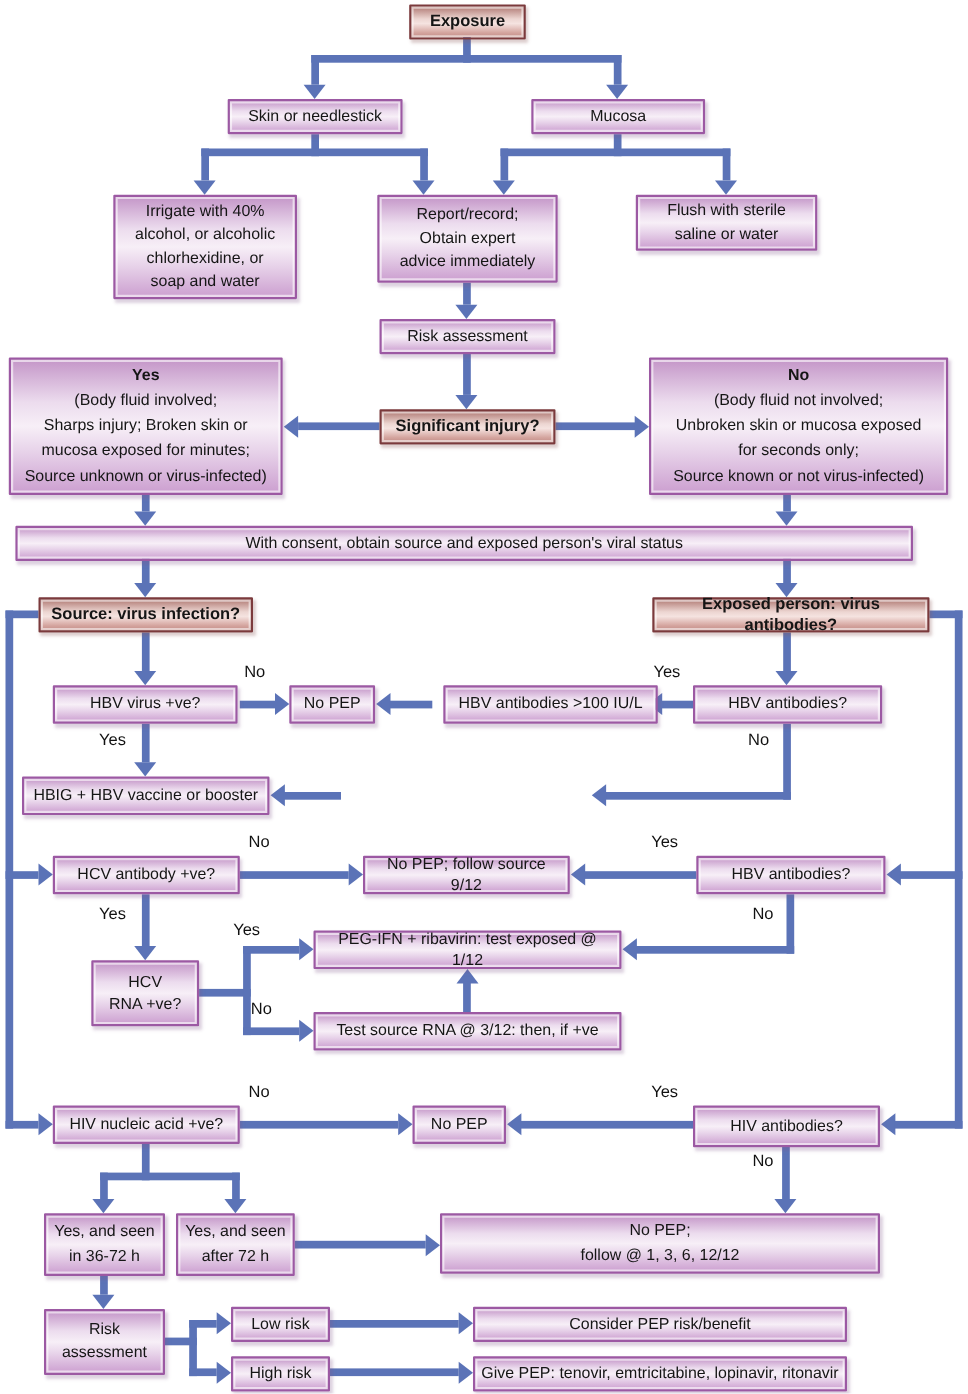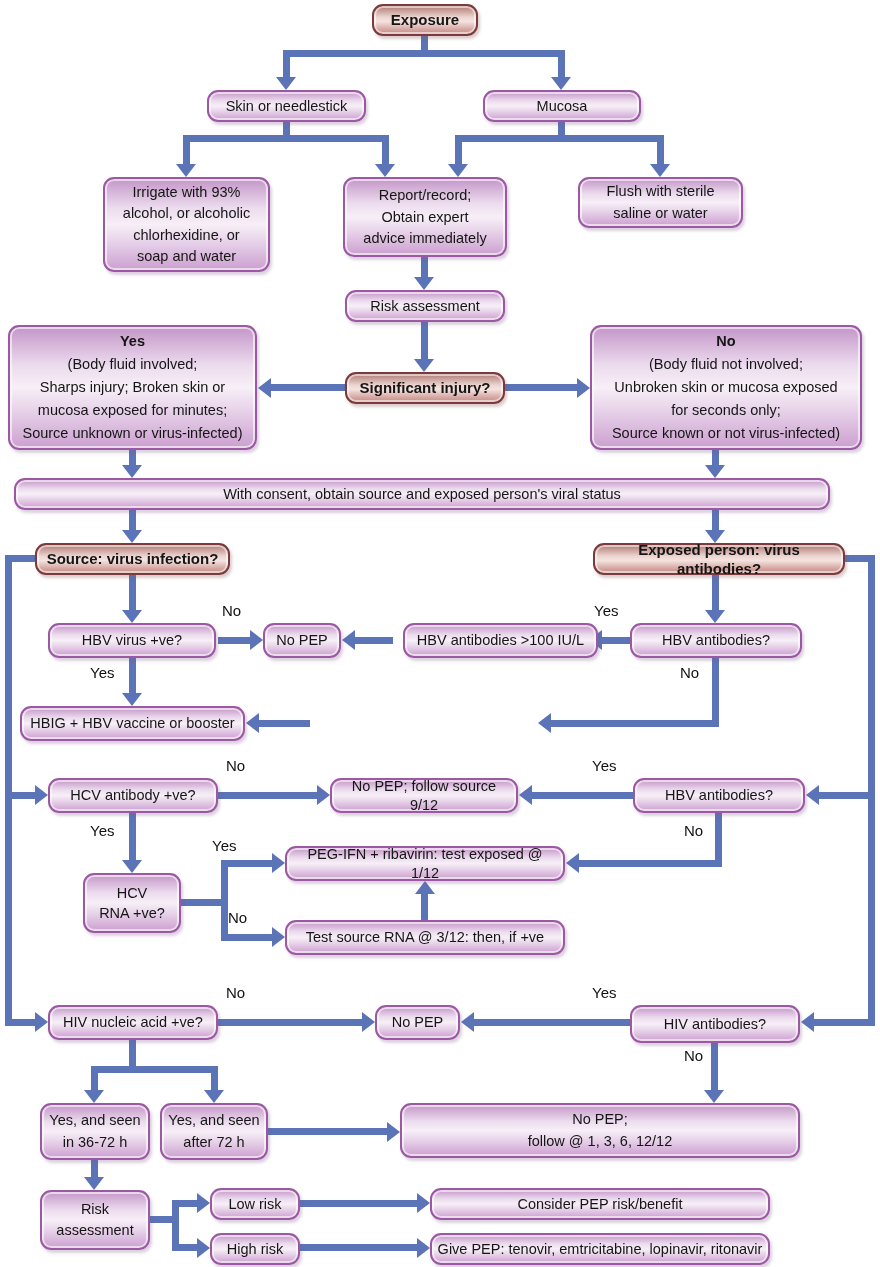--- a/index.html
+++ b/index.html
@@ -1,20 +1,20 @@
 <!DOCTYPE html>
 <html><head>
 <meta charset="utf-8">
 <style>
   html,body{margin:0;padding:0;background:#fff;}
   .canvas{position:relative;width:880px;height:1267px;background:#ffffff;overflow:hidden;
           font-family:"Liberation Sans",sans-serif;color:#151515;}
   .box{position:absolute;box-sizing:border-box;display:flex;align-items:center;justify-content:center;
        flex-direction:column;text-align:center;font-size:14.5px;line-height:1.28;white-space:pre-line;
-       border:2px solid #9c59a3;border-radius:11px;padding:14px 5px;
+       border:2px solid #9c59a3;border-radius:1px;padding:14px 5px;
        background:linear-gradient(180deg,#c496c8 0%,#ecdcee 32%,#f7eff7 50%,#e8d4ea 68%,#cc9fd0 100%);
        box-shadow:inset 0 0 0 2px rgba(255,255,255,.6), 2px 3px 3px rgba(130,90,140,.28);}
   .red{border-color:#7b3a3c;font-weight:bold;font-size:15px;
        background:linear-gradient(180deg,#b07a74 0%,#ecd5d1 40%,#f5e3e0 55%,#d4a49e 85%,#c28d87 100%);
        box-shadow:inset 0 0 0 2px rgba(255,255,255,.55), 2px 3px 3px rgba(140,90,90,.3);}
   .big{font-size:14.5px;line-height:1.6;}
   .big .ttl{font-weight:bold;}
   .vl{position:absolute;width:7px;background:#5b73b7;}
   .hl{position:absolute;height:7px;background:#5b73b7;}
   .ad{position:absolute;width:0;height:0;border-left:10px solid transparent;border-right:10px solid transparent;border-top:13px solid #5b73b7;}
@@ -169,21 +169,21 @@
   <span class="elbl" style="left:684px;top:822px">No</span>
   <span class="elbl" style="left:212px;top:837px">Yes</span>
   <span class="elbl" style="left:228px;top:909px">No</span>
   <span class="elbl" style="left:226px;top:984px">No</span>
   <span class="elbl" style="left:592px;top:984px">Yes</span>
   <span class="elbl" style="left:684px;top:1047px">No</span>
 
   <div class="box red" style="left:372px;top:4px;width:106px;height:30px">Exposure</div>
   <div class="box" style="left:207px;top:90px;width:159px;height:32px">Skin or needlestick</div>
   <div class="box" style="left:483px;top:90px;width:158px;height:32px">Mucosa</div>
-  <div class="box" style="left:103px;top:177px;width:167px;height:95px;line-height:1.45">Irrigate with 93%
+  <div class="box" style="left:103px;top:177px;width:167px;height:95px;line-height:1.45">Irrigate with 40%
 alcohol, or alcoholic
 chlorhexidine, or
 soap and water</div>
   <div class="box" style="left:343px;top:177px;width:164px;height:80px;line-height:1.45">Report/record;
 Obtain expert
 advice immediately</div>
   <div class="box" style="left:578px;top:177px;width:165px;height:51px;line-height:1.45">Flush with sterile
 saline or water</div>
   <div class="box" style="left:345px;top:290px;width:160px;height:30px">Risk assessment</div>
   <div class="box red" style="left:345px;top:372px;width:160px;height:32px">Significant injury?</div>

